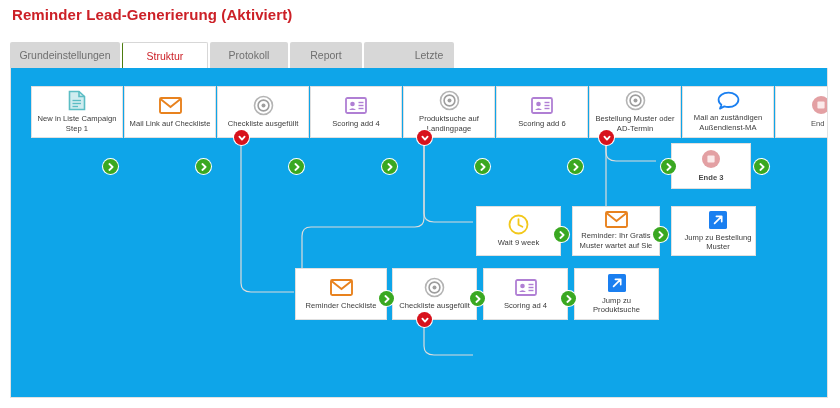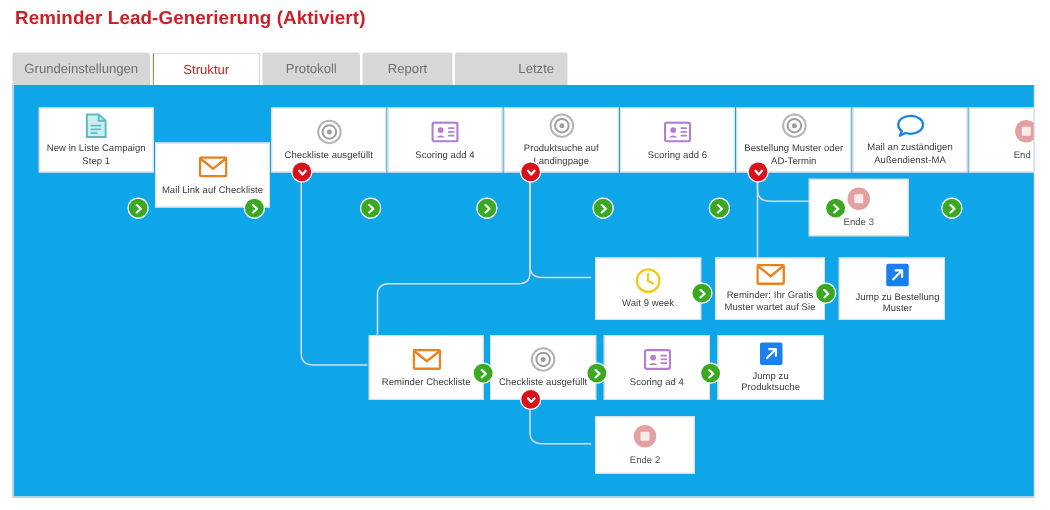--- a/index.html
+++ b/index.html
@@ -129,21 +129,21 @@
         </svg>
     </span>
     <span class="lbl">New in Liste Campaign Step 1</span>
   </div>
   <div class="garrow" style="left:92px; top:91px;">
     <svg width="8" height="8" viewBox="0 0 8 8">
         <path d="M2.4,1 L5.6,4 L2.4,7" fill="none" stroke="#fff" stroke-width="1.8" stroke-linecap="round" stroke-linejoin="round"></path>
       </svg>
   </div>
 
-  <div class="node" style="left:113px; top:18px; width:92px; height:52px;margin-top:28px;">
+  <div class="node" style="left:113px; top:18px; width:92px; height:52px;">
     <span class="ic">
       <svg width="23" height="17" viewBox="0 0 23 17">
           <rect x="1" y="1" width="21" height="15" rx="1.2" fill="#fff" stroke="#e8821e" stroke-width="1.9"></rect>
           <path d="M1.8,2.2 L11.5,10 L21.2,2.2" fill="none" stroke="#e8821e" stroke-width="1.9"></path>
         </svg>
     </span>
     <span class="lbl">Mail Link auf Checkliste</span>
   </div>
   <div class="garrow" style="left:185px; top:91px;">
     <svg width="8" height="8" viewBox="0 0 8 8">
@@ -273,21 +273,21 @@
   <div class="node endnode" style="left:764px; top:18px; width:92px; height:52px;">
     <span class="ic">
       <svg width="20" height="20" viewBox="0 0 20 20">
           <circle cx="10" cy="10" r="9" fill="#e3a0a3"></circle>
           <rect x="6.4" y="6.4" width="7.2" height="7.2" rx="1" fill="#fbeaea"></rect>
         </svg>
     </span>
     <span class="lbl">End 1</span>
   </div>
 
-  <div class="node endnode" style="left:636px; top:75px; width:80px; height:46px;">
+  <div class="node endnode" style="left:660px; top:75px; width:80px; height:46px;font-weight:bold;">
     <span class="ic">
       <svg width="20" height="20" viewBox="0 0 20 20">
           <circle cx="10" cy="10" r="9" fill="#e3a0a3"></circle>
           <rect x="6.4" y="6.4" width="7.2" height="7.2" rx="1" fill="#fbeaea"></rect>
         </svg>
     </span>
     <span class="lbl">Ende 3</span>
   </div>
 
   <div class="node" style="left:465px; top:138px; width:85px; height:50px;">
@@ -390,23 +390,14 @@
   <div class="node" style="left:563px; top:200px; width:85px; height:52px;">
     <span class="ic">
       <svg width="20" height="20" viewBox="0 0 20 20">
           <rect x="1" y="1" width="18" height="18" rx="1.6" fill="#1a7ff0"></rect>
           <path d="M6.6,13.4 L13.4,6.6 M8.4,6.3 L13.7,6.3 L13.7,11.6" fill="none" stroke="#fff" stroke-width="1.7" stroke-linecap="round" stroke-linejoin="round"></path>
         </svg>
     </span>
     <span class="lbl">Jump zu Produktsuche</span>
   </div>
 
-  <div class="node endnode" style="left:465px; top:265px; width:80px; height:46px;">
-    <span class="ic">
-      <svg width="20" height="20" viewBox="0 0 20 20">
-          <circle cx="10" cy="10" r="9" fill="#e3a0a3"></circle>
-          <rect x="6.4" y="6.4" width="7.2" height="7.2" rx="1" fill="#fbeaea"></rect>
-        </svg>
-    </span>
-    <span class="lbl">Ende 2</span>
-  </div>
 
 </div>
 
 </body></html>

